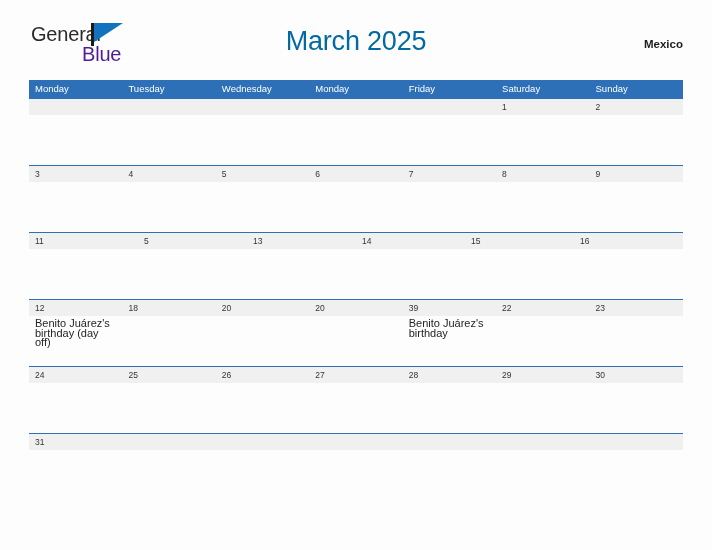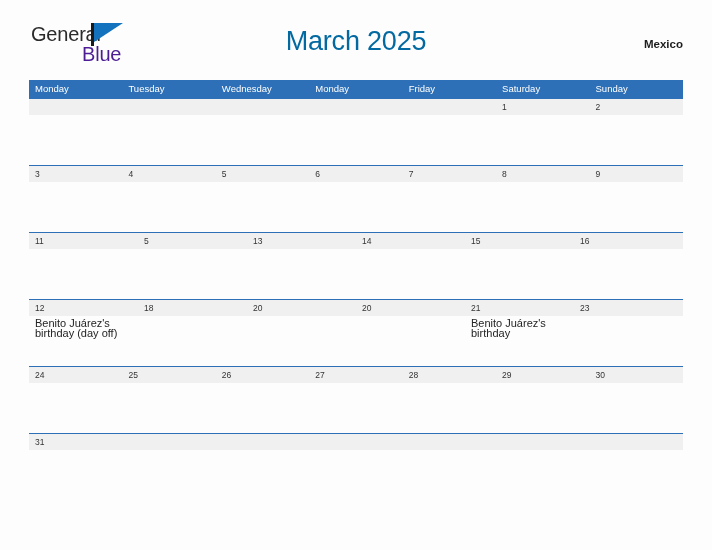--- a/index.html
+++ b/index.html
@@ -260,26 +260,29 @@
         <div class="cal-cell">
           <div class="cal-datestrip">18</div>
         </div>
         <div class="cal-cell">
           <div class="cal-datestrip">20</div>
         </div>
         <div class="cal-cell">
           <div class="cal-datestrip">20</div>
         </div>
         <div class="cal-cell">
-          <div class="cal-datestrip">21</div>
+          <div class="cal-datestrip">39</div>
           <div class="cal-events">
             <div class="cal-event">Benito Juárez's birthday</div>
           </div>
         </div>
         <div class="cal-cell">
+          <div class="cal-datestrip">22</div>
+        </div>
+        <div class="cal-cell">
           <div class="cal-datestrip">23</div>
         </div>
       </div>
       <div class="cal-week">
         <div class="cal-cell">
           <div class="cal-datestrip">24</div>
         </div>
         <div class="cal-cell">
           <div class="cal-datestrip">25</div>
         </div>

